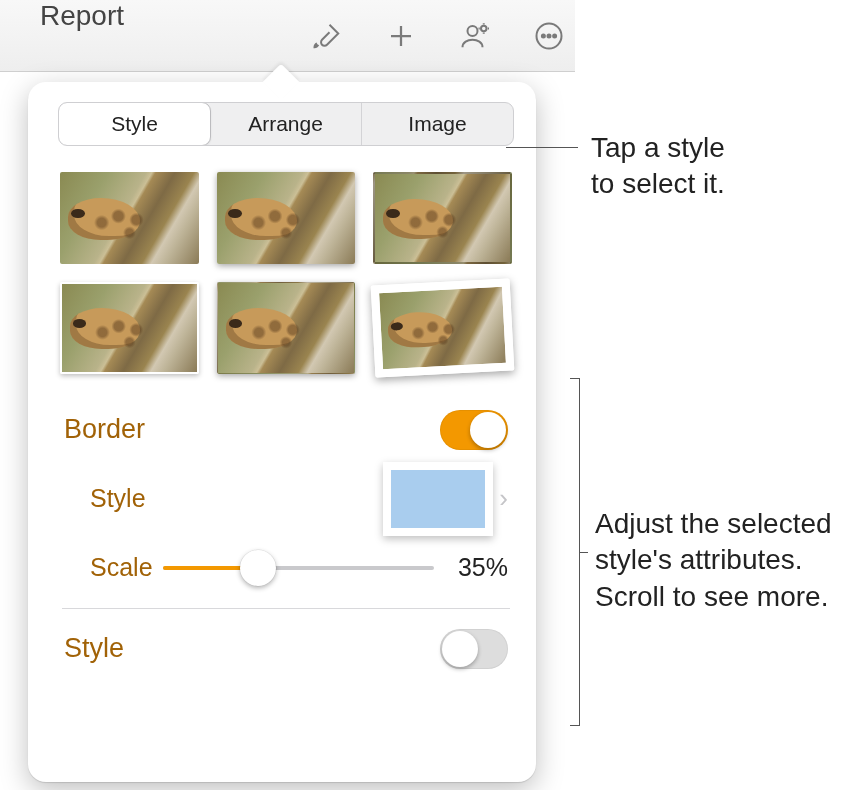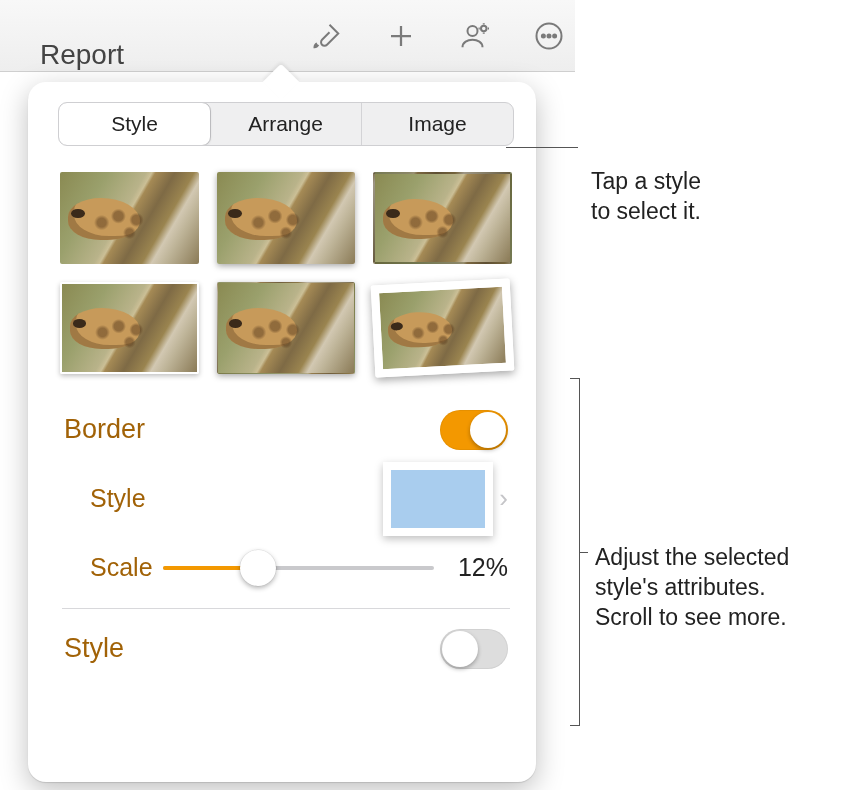--- a/index.html
+++ b/index.html
@@ -9,21 +9,21 @@
     width: 865px;
     height: 790px;
     position: relative;
     overflow: hidden;
   }
   .toolbar {
     height: 72px;
     background: linear-gradient(#f8f8f8, #eeeeee);
     border-bottom: 1px solid #cfcfcf;
     display: flex;
-    align-items: flex-end;
+    align-items: flex-start;
     padding: 0 30px 0 40px;
     position: relative;
     width: 575px;
   }
   .doc-title {
     font-size: 28px;
     color: #444;
     font-weight: 400;
   }
   .toolbar-icons {
@@ -161,21 +161,21 @@
     position:relative;
   }
   .slider-track{width:100%;height:4px;background:#c9c9cc;border-radius:2px;position:relative;}
   .slider-fill{position:absolute;left:0;top:0;bottom:0;background:#f39800;border-radius:2px;}
   .slider-knob{position:absolute;top:50%;transform:translate(-50%,-50%);
     width:36px;height:36px;border-radius:50%;background:#fff;
     box-shadow:0 2px 5px rgba(0,0,0,.3),0 0 0 .5px rgba(0,0,0,.1);}
   .scale-val{font-size:25px;color:#222;min-width:64px;text-align:right;}
   .divider{height:1px;background:#d8d8db;margin:12px 4px;}
   .callouts { position:absolute; left:575px; top:0; right:0; bottom:0;}
-  .callout { position:absolute; font-size:23px; color:#222; line-height:1.3;margin-top:37px;}
+  .callout { position:absolute; font-size:28px; color:#222; line-height:1.3;}
   .bracket { position:absolute; border-right:1px solid #555; }
   .leadline { position:absolute; height:1px; background:#555;}
 </style>
 </head>
 <body>
 
 <div class="toolbar">
   <div class="doc-title">Report</div>
   <div class="toolbar-icons">
     <div class="tb-icon">
@@ -253,21 +253,21 @@
       </div>
     </div>
     <div class="row slider-row">
       <div class="row-label sub">Scale</div>
       <div class="slider">
         <div class="slider-track">
           <div class="slider-fill" id="scale-fill" style="width: 35%;"></div>
         </div>
         <div class="slider-knob" id="scale-knob" style="left: 35%;"></div>
       </div>
-      <div class="scale-val">12%</div>
+      <div class="scale-val">35%</div>
     </div>
   </div>
 
   <div class="divider"></div>
 
   <div class="row">
     <div class="row-label">Style</div>
     <div class="toggle">
         <div class="knob"></div>
       </div>

